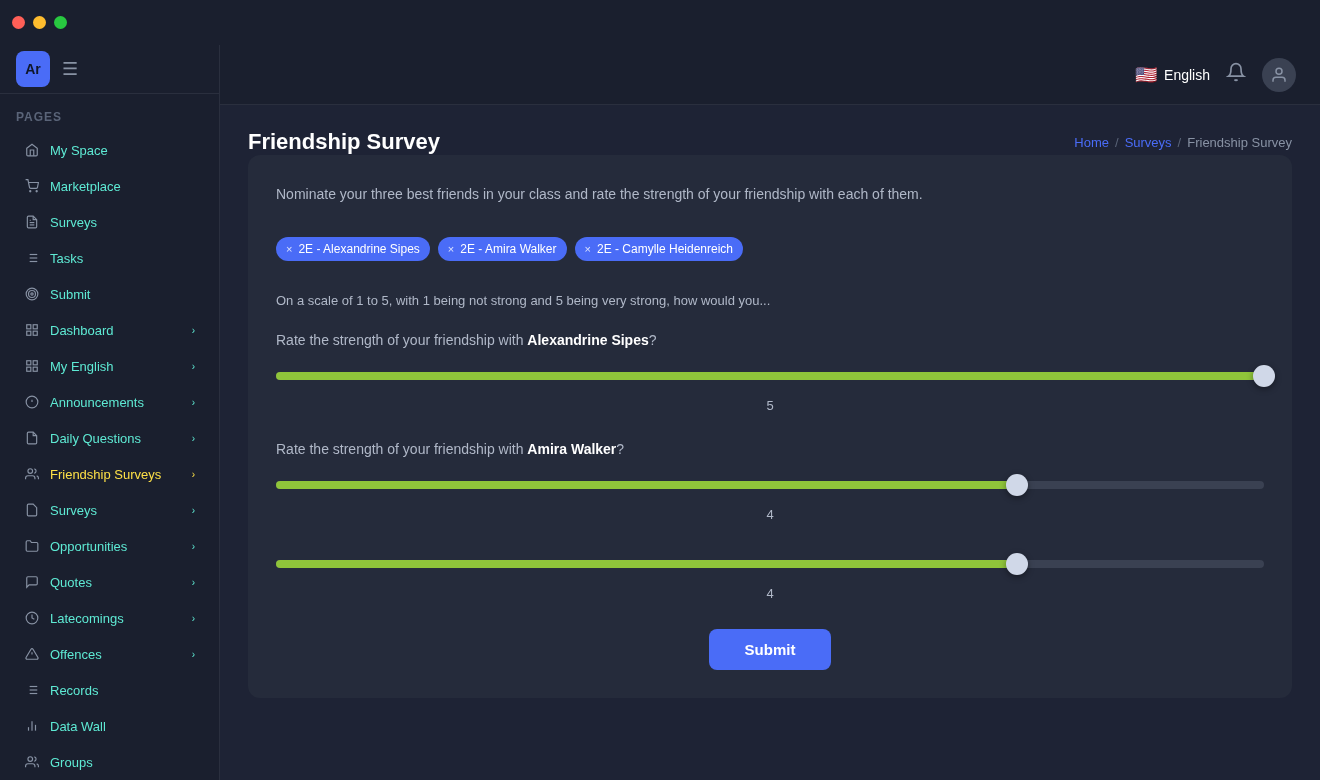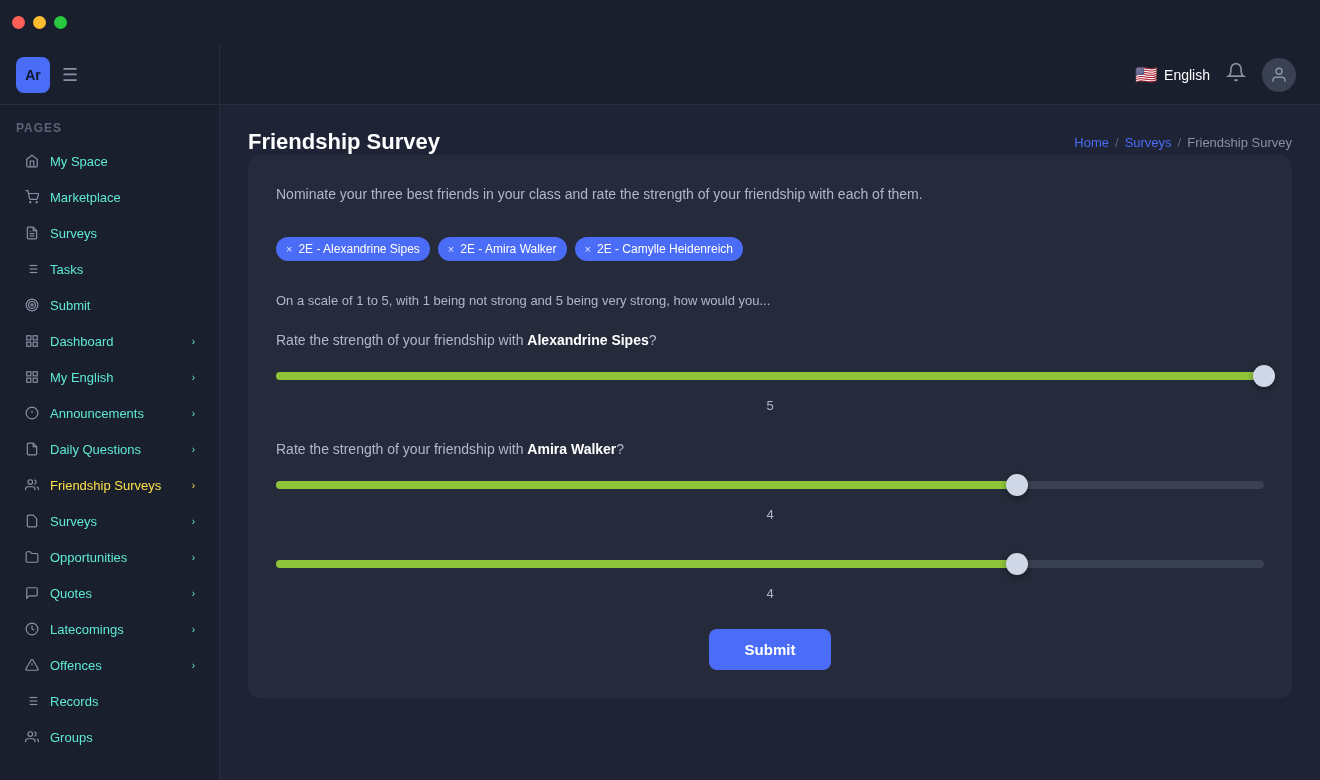--- a/index.html
+++ b/index.html
@@ -256,20 +256,30 @@
             <line x1="3" y1="6" x2="3.01" y2="6"></line>
             <line x1="3" y1="12" x2="3.01" y2="12"></line>
             <line x1="3" y1="18" x2="3.01" y2="18"></line>
           </svg>
       </span>
       <span>Records</span>
     </div>
     <div class="sidebar-item">
       <span class="icon">
         <svg width="14" height="14" viewBox="0 0 24 24" fill="none" stroke="#8892a4" stroke-width="2">
+            <line x1="18" y1="20" x2="18" y2="10"></line>
+            <line x1="12" y1="20" x2="12" y2="4"></line>
+            <line x1="6" y1="20" x2="6" y2="14"></line>
+          </svg>
+      </span>
+      <span>Data Wall</span>
+    </div>
+    <div class="sidebar-item">
+      <span class="icon">
+        <svg width="14" height="14" viewBox="0 0 24 24" fill="none" stroke="#8892a4" stroke-width="2">
             <path d="M17 21v-2a4 4 0 00-4-4H5a4 4 0 00-4 4v2"></path>
             <circle cx="9" cy="7" r="4"></circle>
             <path d="M23 21v-2a4 4 0 00-3-3.87"></path>
             <path d="M16 3.13a4 4 0 010 7.75"></path>
           </svg>
       </span>
       <span>Groups</span>
     </div>
 
   </div>

